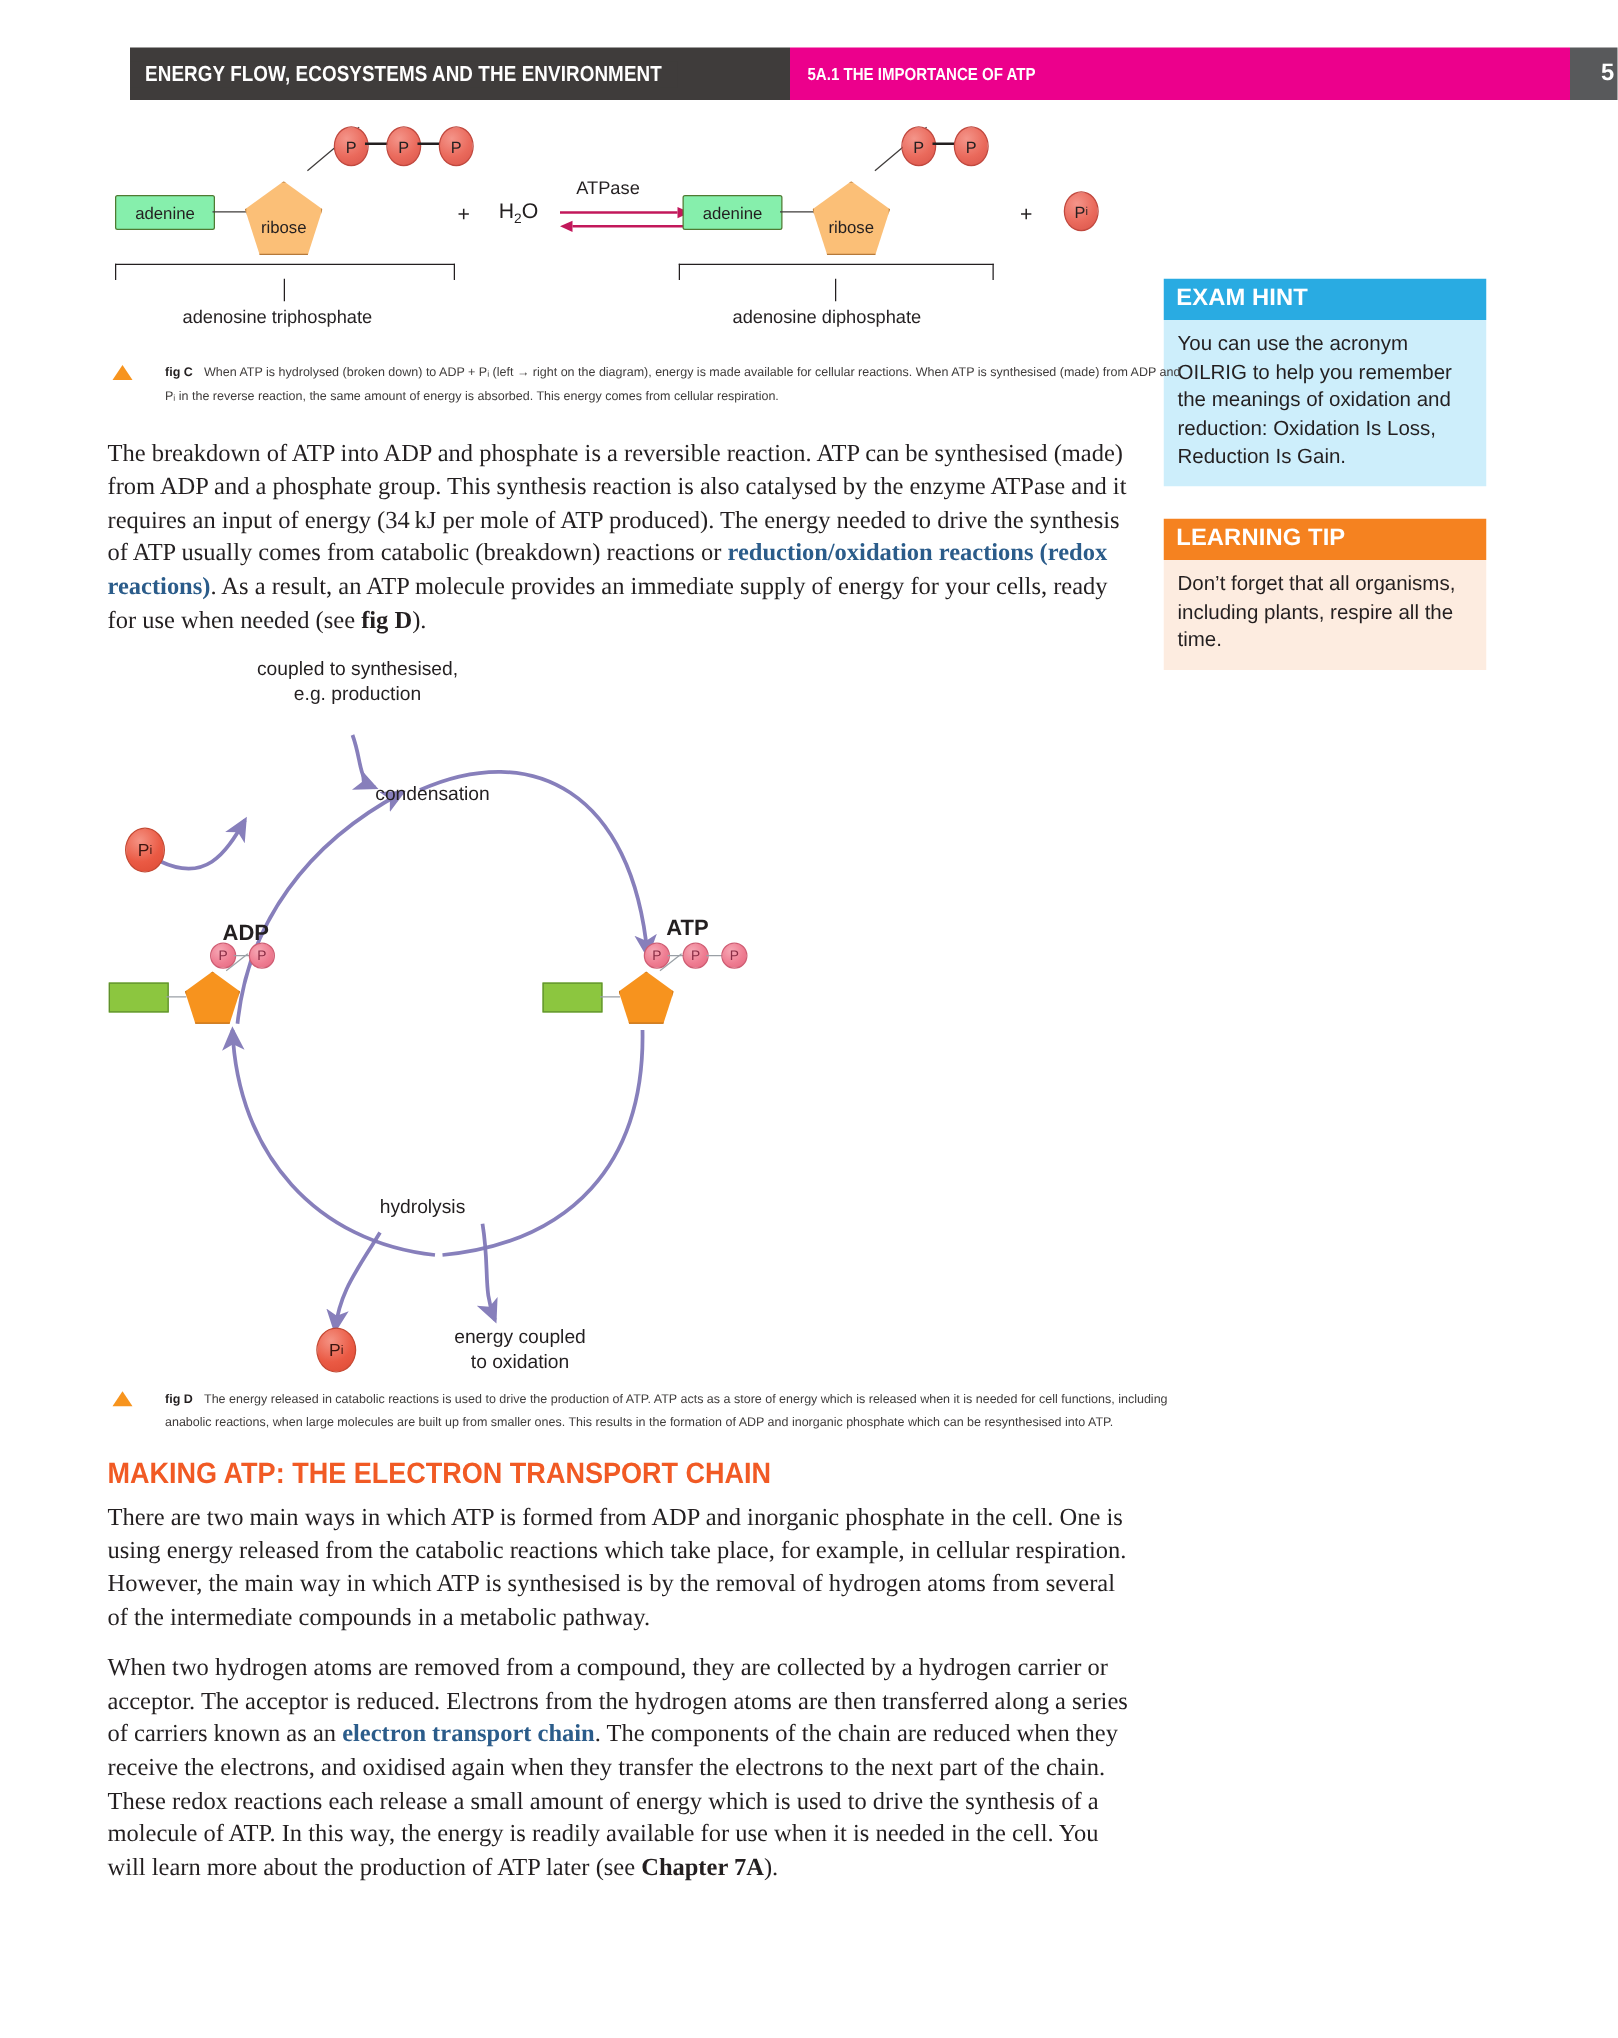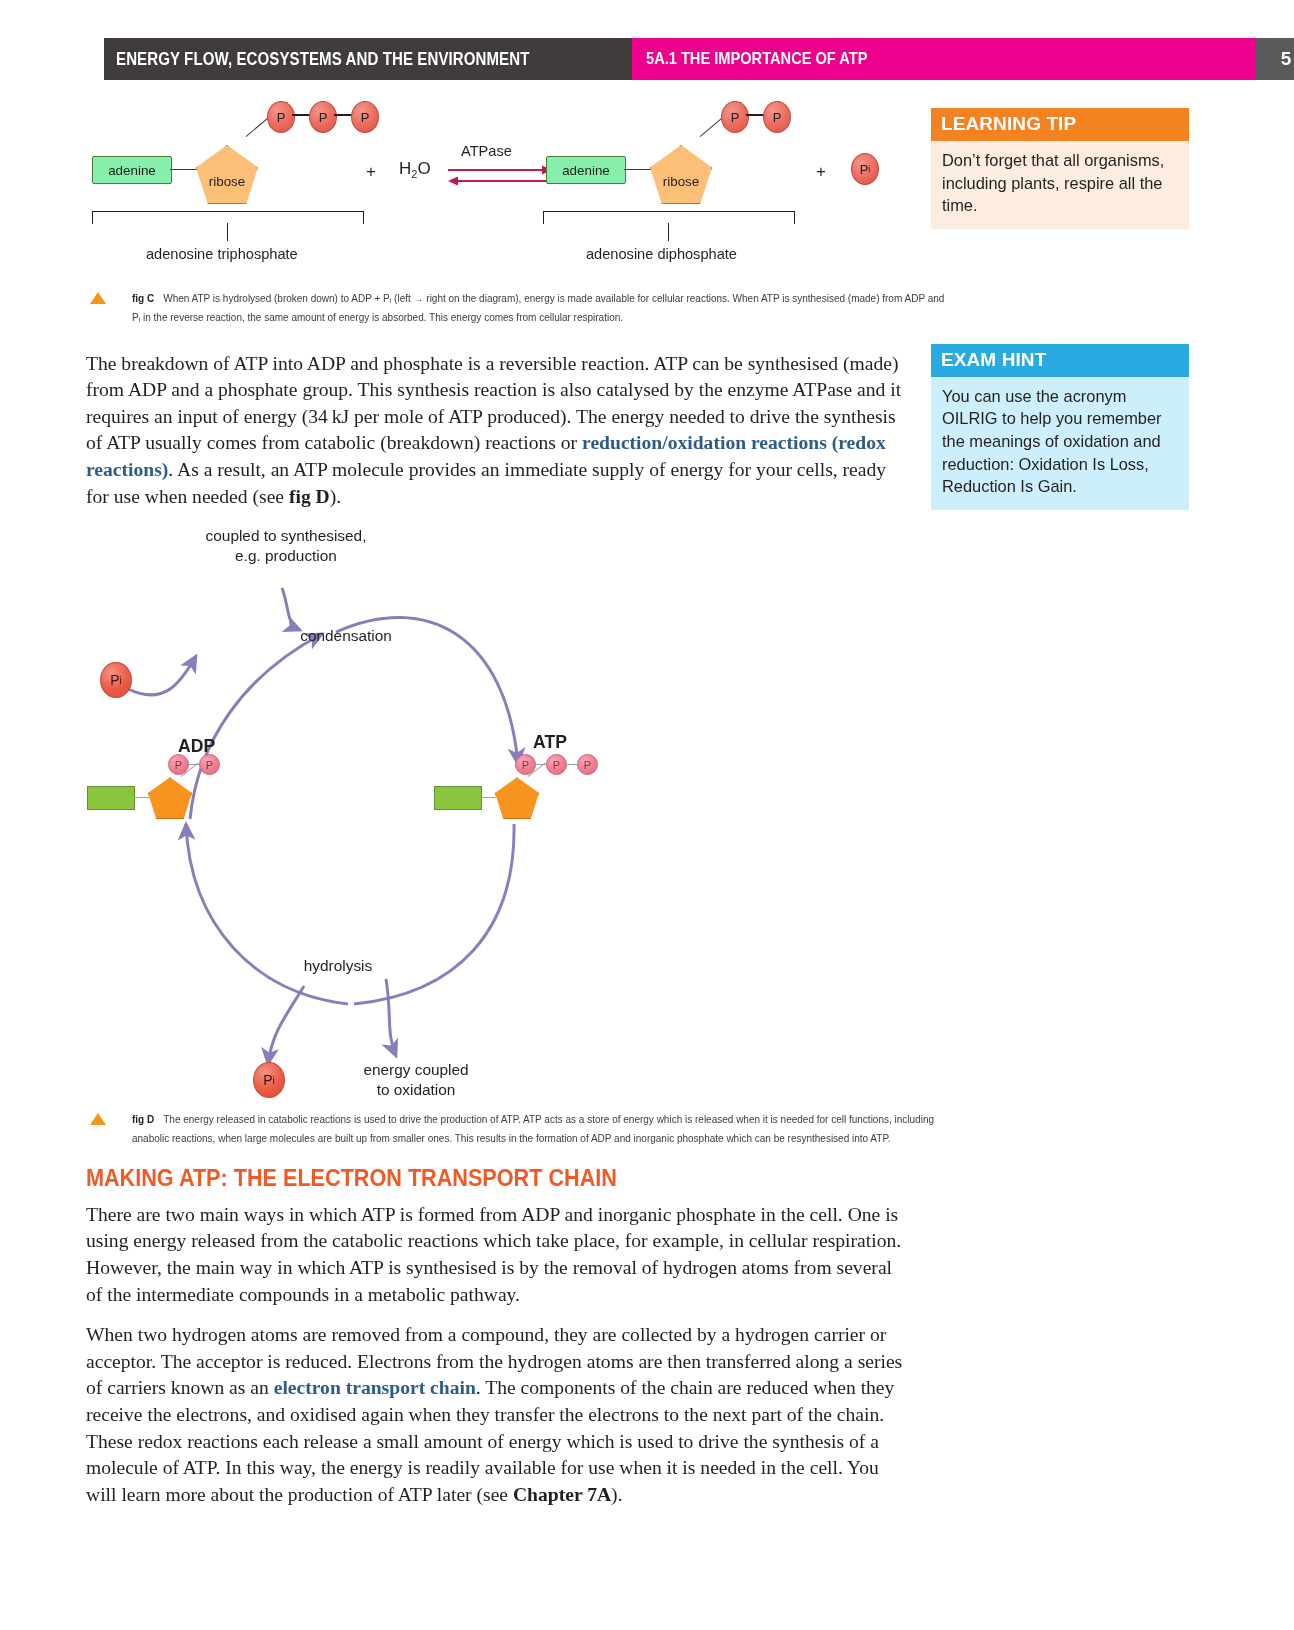--- a/index.html
+++ b/index.html
@@ -8,21 +8,21 @@
     font-family:"Liberation Serif", serif;
     color:#231f20;position:relative;overflow:hidden;
   }
   
   .header{position:absolute;left:104px;top:38px;width:1260px;height:42px;display:flex;}
   .hdr-chapter{background:#3f3c3b;color:#fff;display:flex;align-items:center;padding:0 14px;
     font-family:"Liberation Sans",sans-serif;font-weight:bold;font-size:17.5px;letter-spacing:.1px;
     transform:scaleX(.86);transform-origin:left center;white-space:nowrap;}
   .hdr-chapter-wrap{background:#3f3c3b;width:528px;display:flex;align-items:center;}
   .hdr-topic{background:#ec008c;flex:1;display:flex;align-items:center;padding-left:14px;
-    color:#fff;font-family:"Liberation Sans",sans-serif;font-weight:bold;font-size:17px;white-space:nowrap;}
+    color:#fff;font-family:"Liberation Sans",sans-serif;font-weight:bold;font-size:14px;white-space:nowrap;}
   .hdr-topic span{transform:scaleX(.86);transform-origin:left center;display:inline-block;}
   .hdr-page{background:#58595b;width:60px;display:flex;align-items:center;justify-content:center;
     color:#fff;font-family:"Liberation Sans",sans-serif;font-weight:bold;font-size:19px;}
   .hdr-tail{background:#ec008c;width:48px;}
 
   
   .main-col{position:absolute;left:86px;top:96px;width:820px;}
   .side-col{position:absolute;left:931px;top:108px;width:258px;}
 
   
@@ -105,27 +105,27 @@
     <div class="hdr-chapter">ENERGY FLOW, ECOSYSTEMS AND THE ENVIRONMENT</div>
   </div>
   <div class="hdr-topic">
       <span>5A.1 THE IMPORTANCE OF ATP</span>
     </div>
   <div class="hdr-page">5</div>
   <div class="hdr-tail"></div>
 </div>
 
 <div class="side-col">
+  <div class="sidebox hint" style="margin-top:115px;">
+    <div class="title">EXAM HINT</div>
+    <div class="bodytxt">You can use the acronym OILRIG to help you remember the meanings of oxidation and reduction: Oxidation Is Loss, Reduction Is Gain.</div>
+  </div>
   <div class="sidebox tip">
     <div class="title">LEARNING TIP</div>
     <div class="bodytxt">Don’t forget that all organisms, including plants, respire all the time.</div>
-  </div>
-  <div class="sidebox hint" style="margin-top:115px;">
-    <div class="title">EXAM HINT</div>
-    <div class="bodytxt">You can use the acronym OILRIG to help you remember the meanings of oxidation and reduction: Oxidation Is Loss, Reduction Is Gain.</div>
   </div>
 </div>
 
 <div class="main-col">
 
   <div class="figc">
 
     <div class="mol-box" style="left:6px;top:60px;">adenine</div>
     <div class="thinline" style="left:84px;top:73px;width:28px;"></div>
     <div class="pent" style="left:110px;top:49px;">ribose</div>

